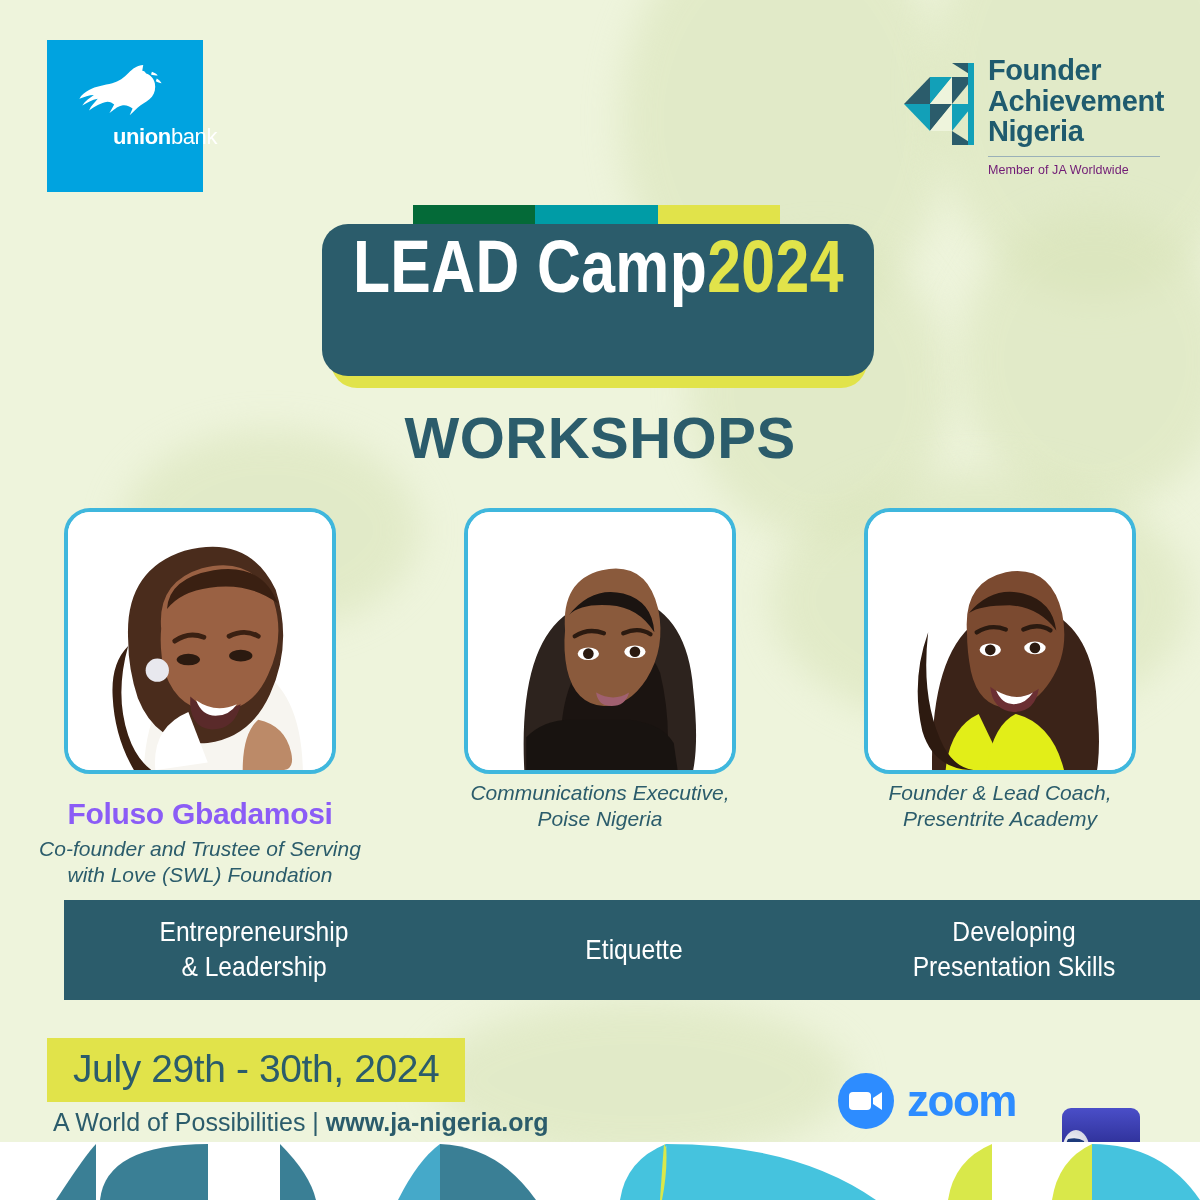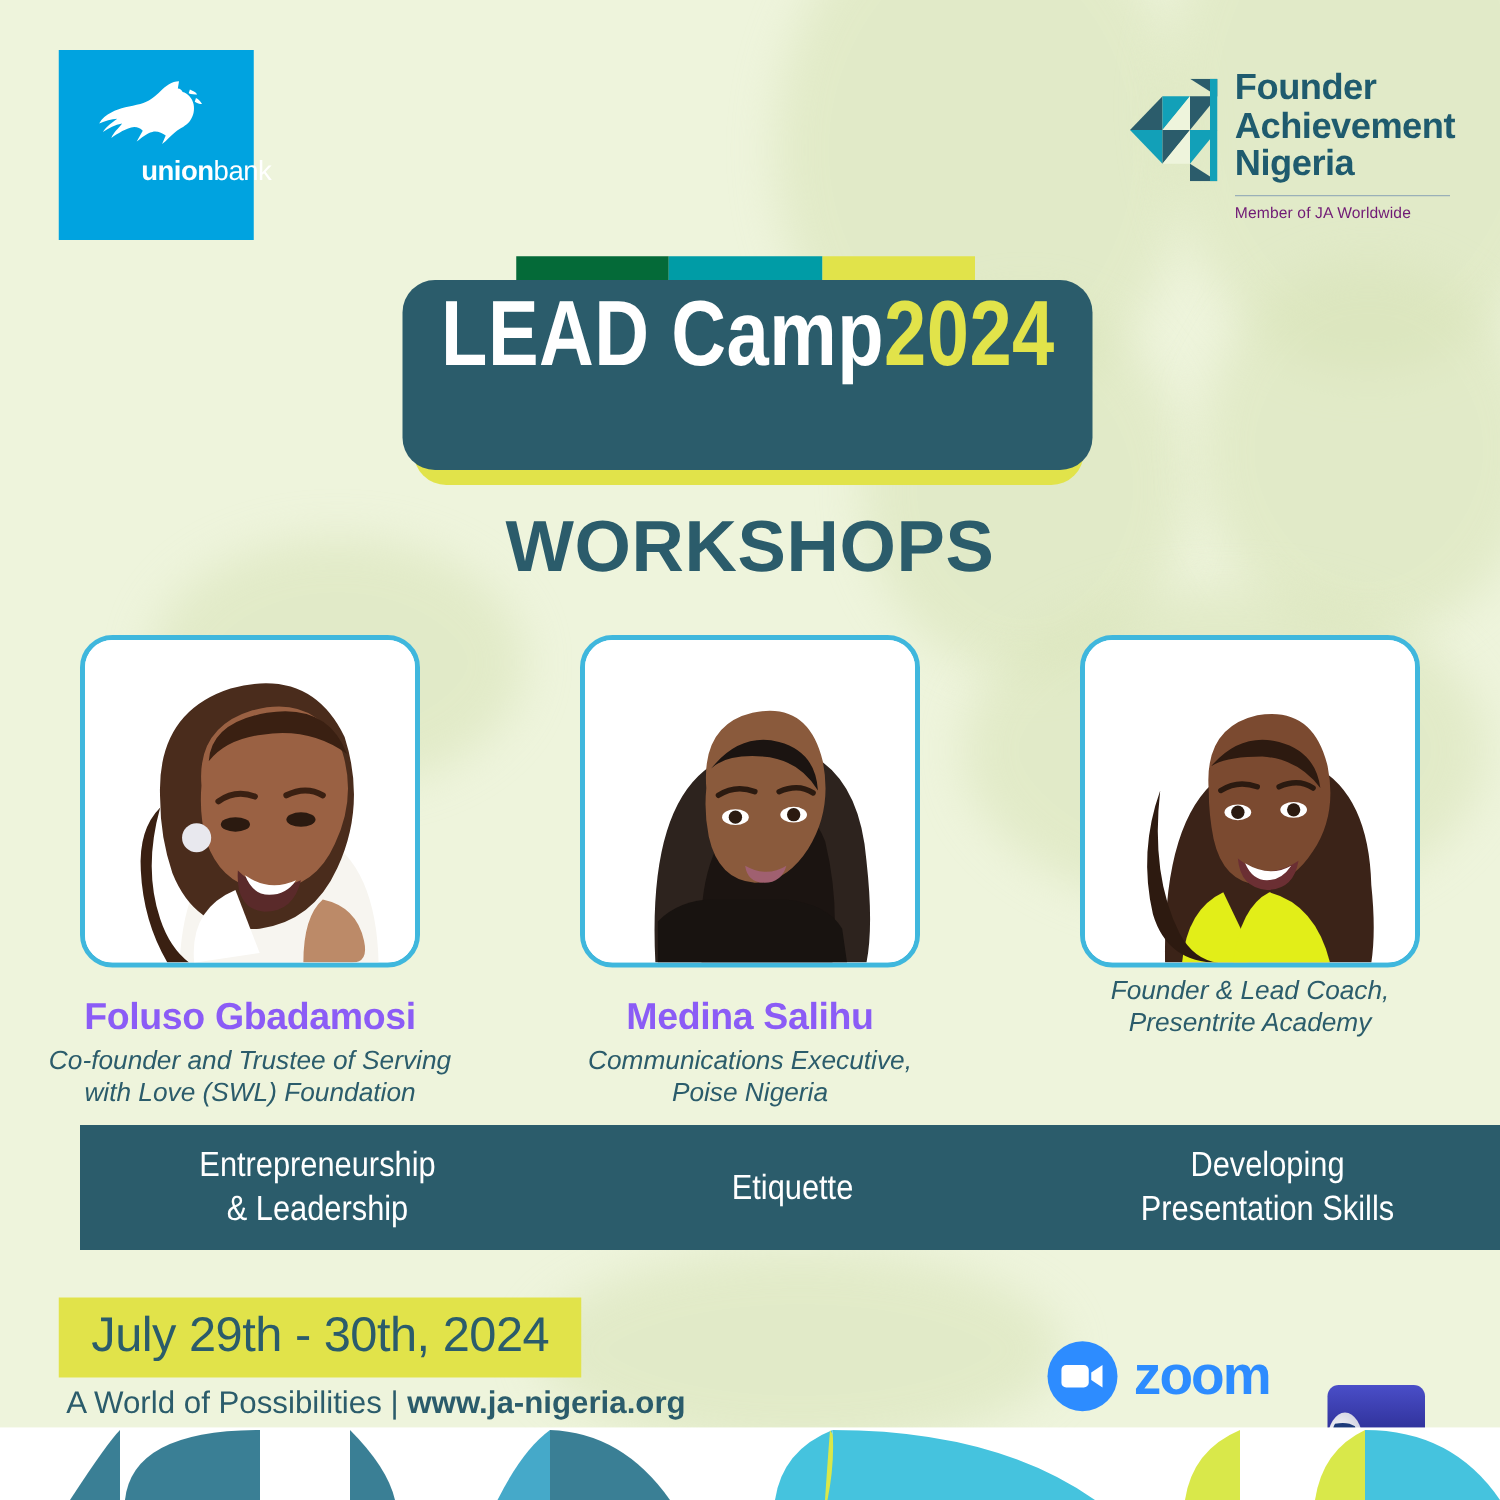--- a/index.html
+++ b/index.html
@@ -288,21 +288,20 @@
         <ellipse cx="124" cy="146" rx="11" ry="6.5" fill="#ffffff"></ellipse>
         <ellipse cx="124" cy="146" rx="5.5" ry="5.5" fill="#2b1a10"></ellipse>
         <ellipse cx="172" cy="144" rx="11" ry="6.5" fill="#ffffff"></ellipse>
         <ellipse cx="172" cy="144" rx="5.5" ry="5.5" fill="#2b1a10"></ellipse>
         <path d="M110 128 q14-9 30-3" stroke="#2b1a10" stroke-width="4.5" fill="none" stroke-linecap="round"></path>
         <path d="M160 125 q16-7 28 1" stroke="#2b1a10" stroke-width="4.5" fill="none" stroke-linecap="round"></path>
         <path d="M132 186 q18 10 34 0 q-4 14-18 14 q-14 0-16-14z" fill="#a06070"></path>
         <path d="M60 232 q18-18 46-18 l60 0 q34 4 46 24 l4 28 l-156 0z" fill="#181310"></path>
       </svg>
     </div>
-    <div class="speaker-name">Medina Salihu</div>
     <div class="speaker-role" style="white-space:pre-line">Communications Executive,
 Poise Nigeria</div>
   </div>
 
   <div class="speaker">
     <div class="portrait-frame">
       <svg class="portrait-art" viewBox="0 0 272 266">
         <rect width="272" height="266" fill="#ffffff"></rect>
         <path d="M66 266 q-2-116 44-152 q40-30 80-10 q44 24 46 98 q4 38 0 64 z" fill="#3b2318"></path>
         <path d="M104 266 q44-40 54-36 q30-2 42 36 z" fill="#e2ee18"></path>

